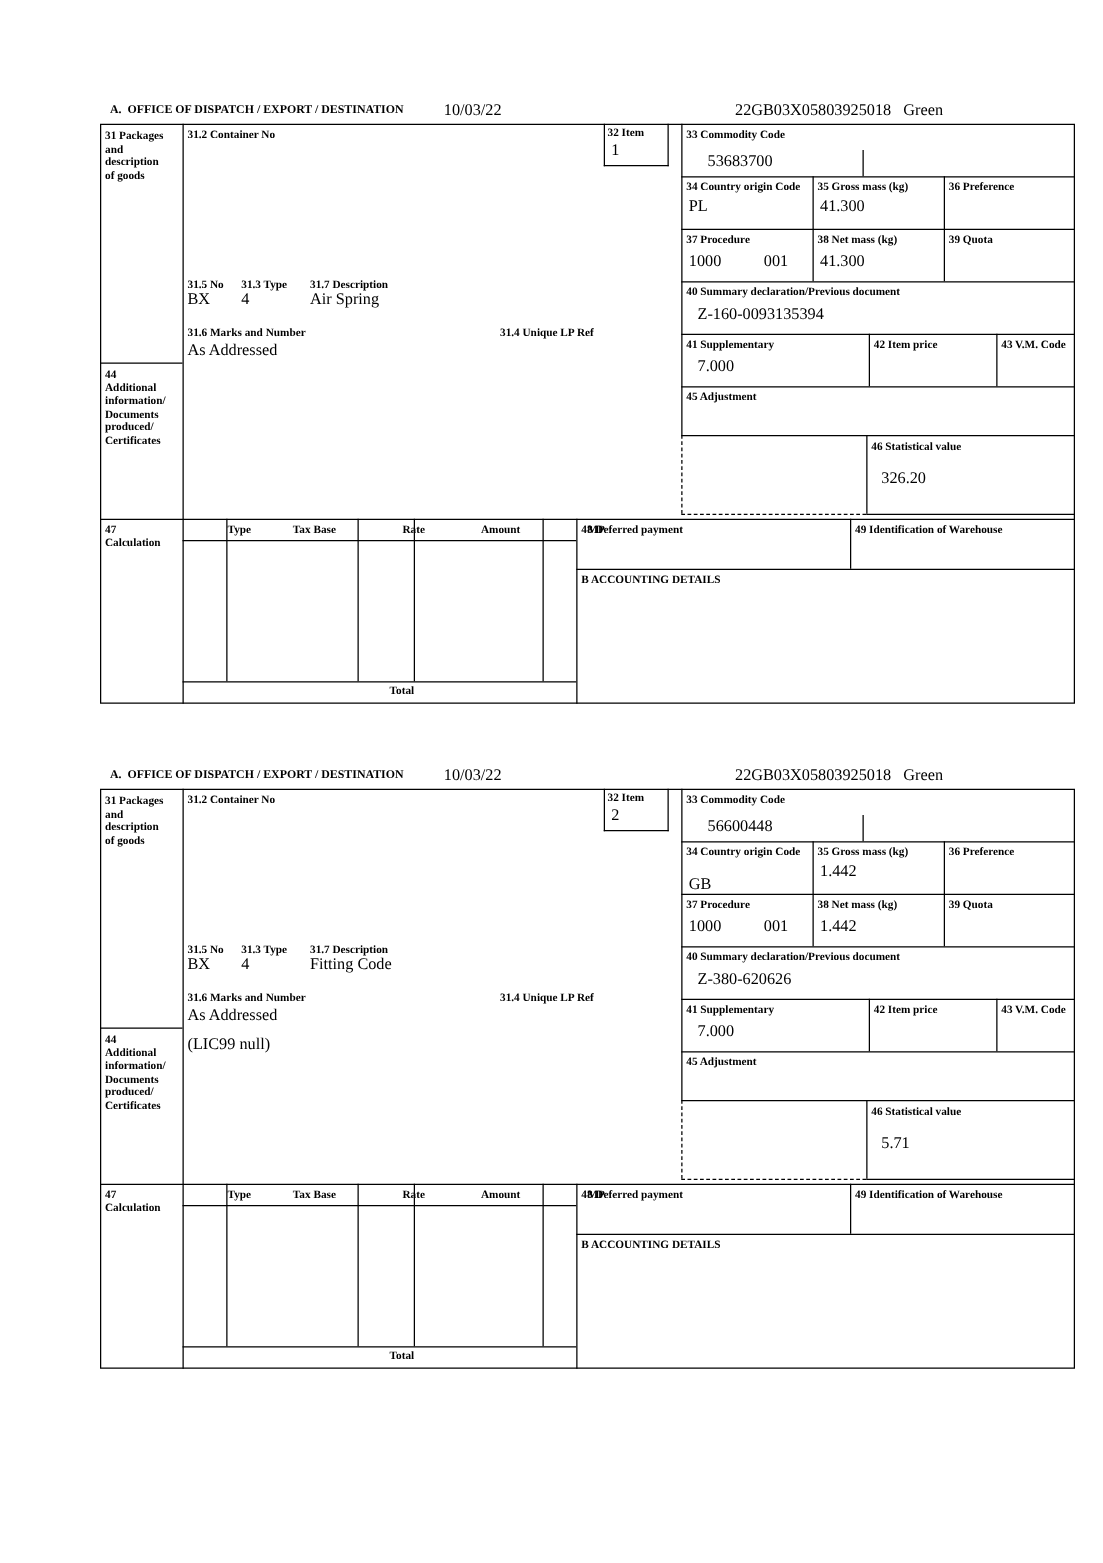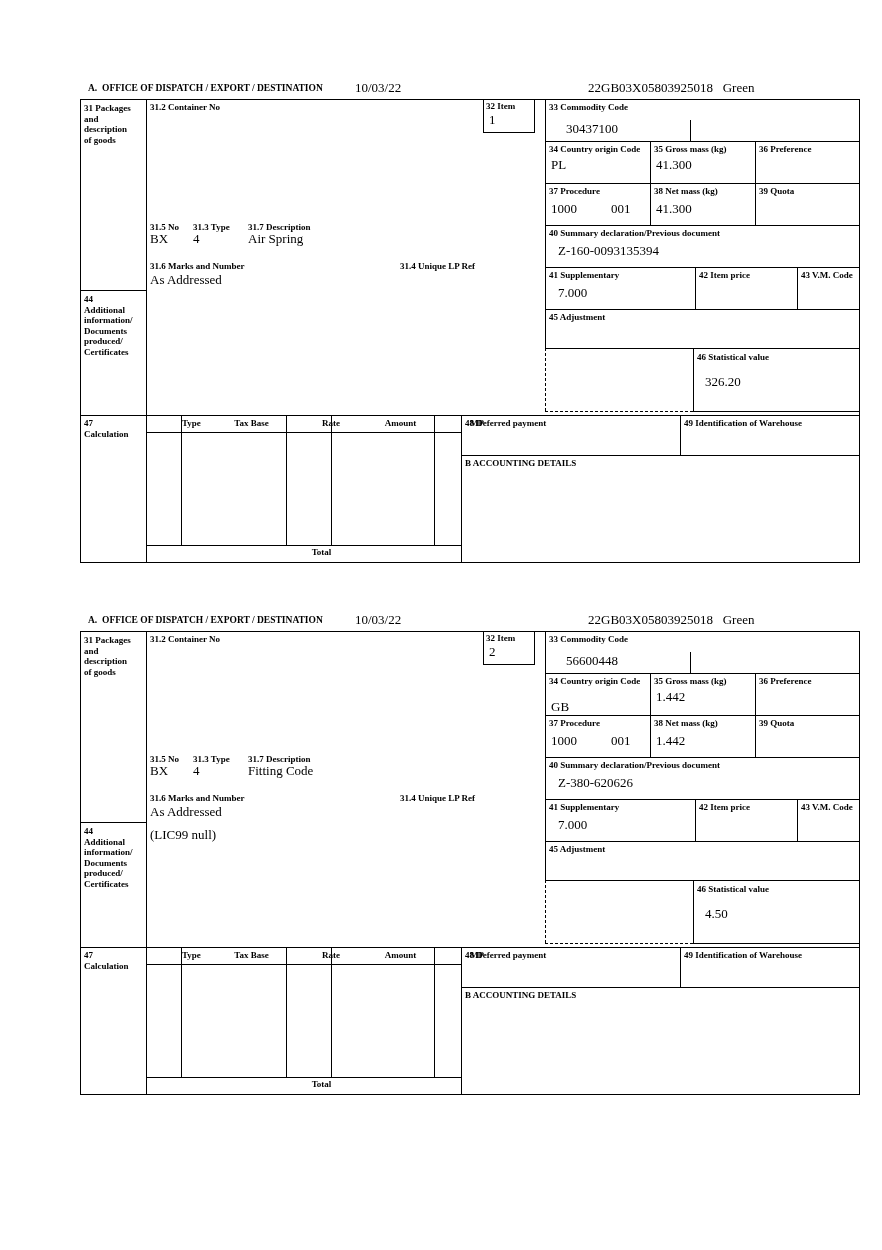--- a/index.html
+++ b/index.html
@@ -101,21 +101,21 @@
   <div class="th" style="left:101px;top:339px;width:105px">Tax Base</div>
   <div class="th" style="left:206px;top:339px;width:45px">Rate</div>
   <div class="th" style="left:251px;top:339px;width:103px">Amount</div>
   <div class="th" style="left:354px;top:339px;width:27px">MP</div>
   <div class="lbl" style="left:385px;top:338px">48 Deferred payment</div>
   <div class="lbl" style="left:604px;top:338px">49 Identification of Warehouse</div>
   <div class="lbl" style="left:385px;top:378px">B ACCOUNTING DETAILS</div>
   <div class="th" style="left:66px;top:468px;width:315px">Total</div>
 
   <div class="val" style="left:409px;top:33px">1</div>
-  <div class="val" style="left:486px;top:42px">30437100</div>
+  <div class="val" style="left:486px;top:42px">53683700</div>
   <div class="val" style="left:471px;top:78px">PL</div>
   <div class="val" style="left:576px;top:78px">41.300</div>
   <div class="val" style="left:471px;top:122px">1000</div>
   <div class="val" style="left:531px;top:122px">001</div>
   <div class="val" style="left:576px;top:122px">41.300</div>
   <div class="val" style="left:478px;top:164px">Z-160-0093135394</div>
   <div class="val" style="left:70px;top:152px">BX</div>
   <div class="val" style="left:113px;top:152px">4</div>
   <div class="val" style="left:168px;top:152px">Air Spring</div>
   <div class="val" style="left:70px;top:193px">As Addressed</div>
@@ -210,14 +210,14 @@
   <div class="val" style="left:471px;top:122px">1000</div>
   <div class="val" style="left:531px;top:122px">001</div>
   <div class="val" style="left:576px;top:122px">1.442</div>
   <div class="val" style="left:478px;top:164px">Z-380-620626</div>
   <div class="val" style="left:70px;top:152px">BX</div>
   <div class="val" style="left:113px;top:152px">4</div>
   <div class="val" style="left:168px;top:152px">Fitting Code</div>
   <div class="val" style="left:70px;top:193px">As Addressed</div>
   <div class="val" style="left:70px;top:216px">(LIC99 null)</div>
   <div class="val" style="left:478px;top:206px">7.000</div>
-  <div class="val" style="left:625px;top:295px">4.50</div>
+  <div class="val" style="left:625px;top:295px">5.71</div>
 </div>
 
 </body></html>

